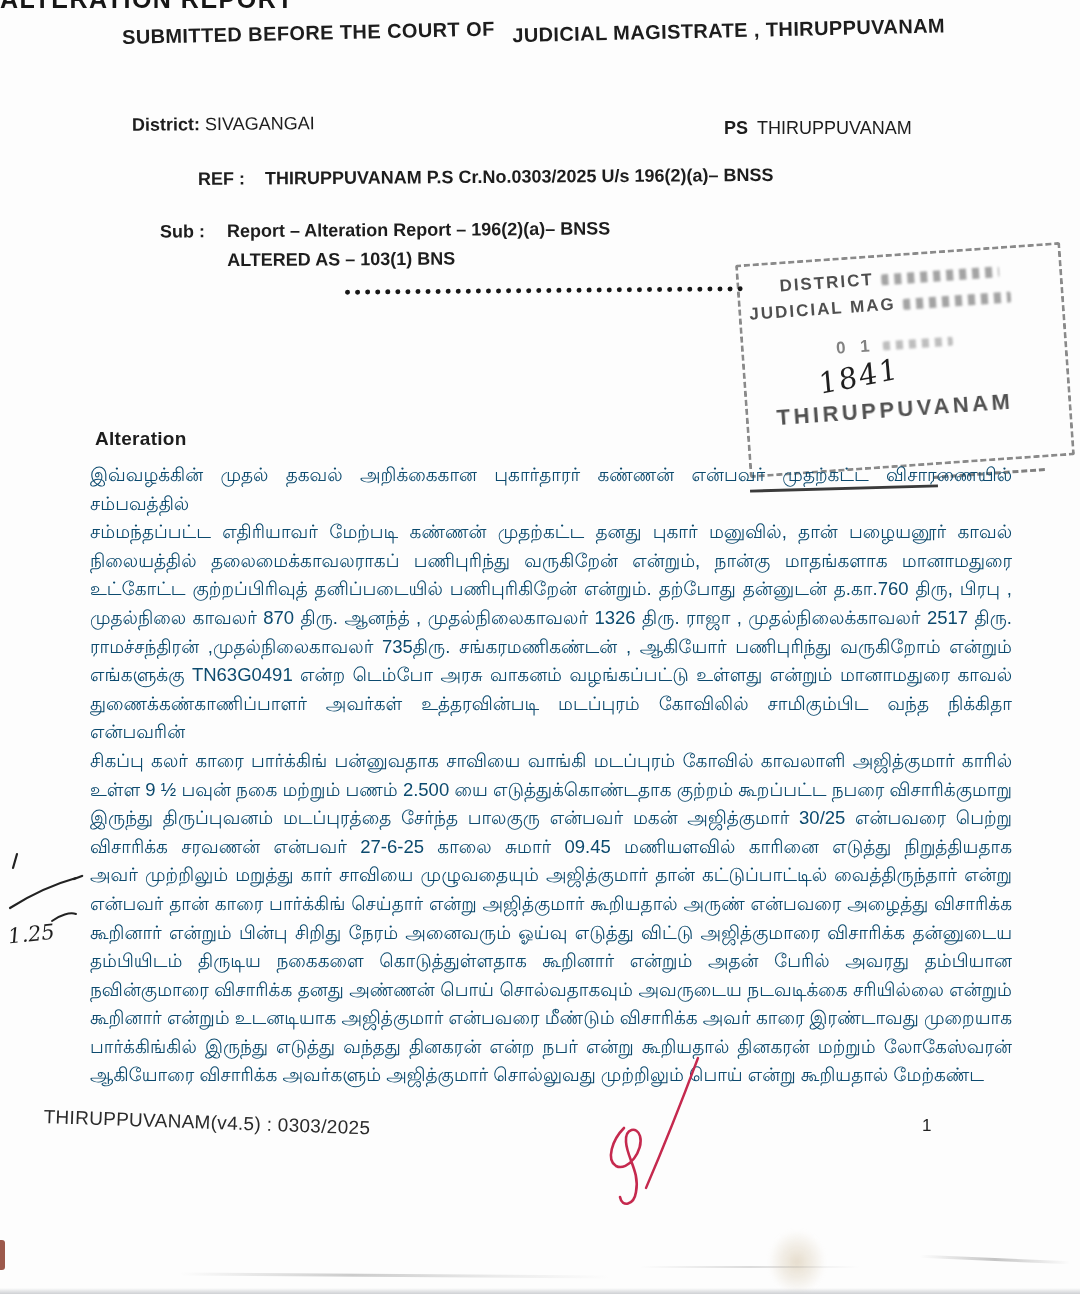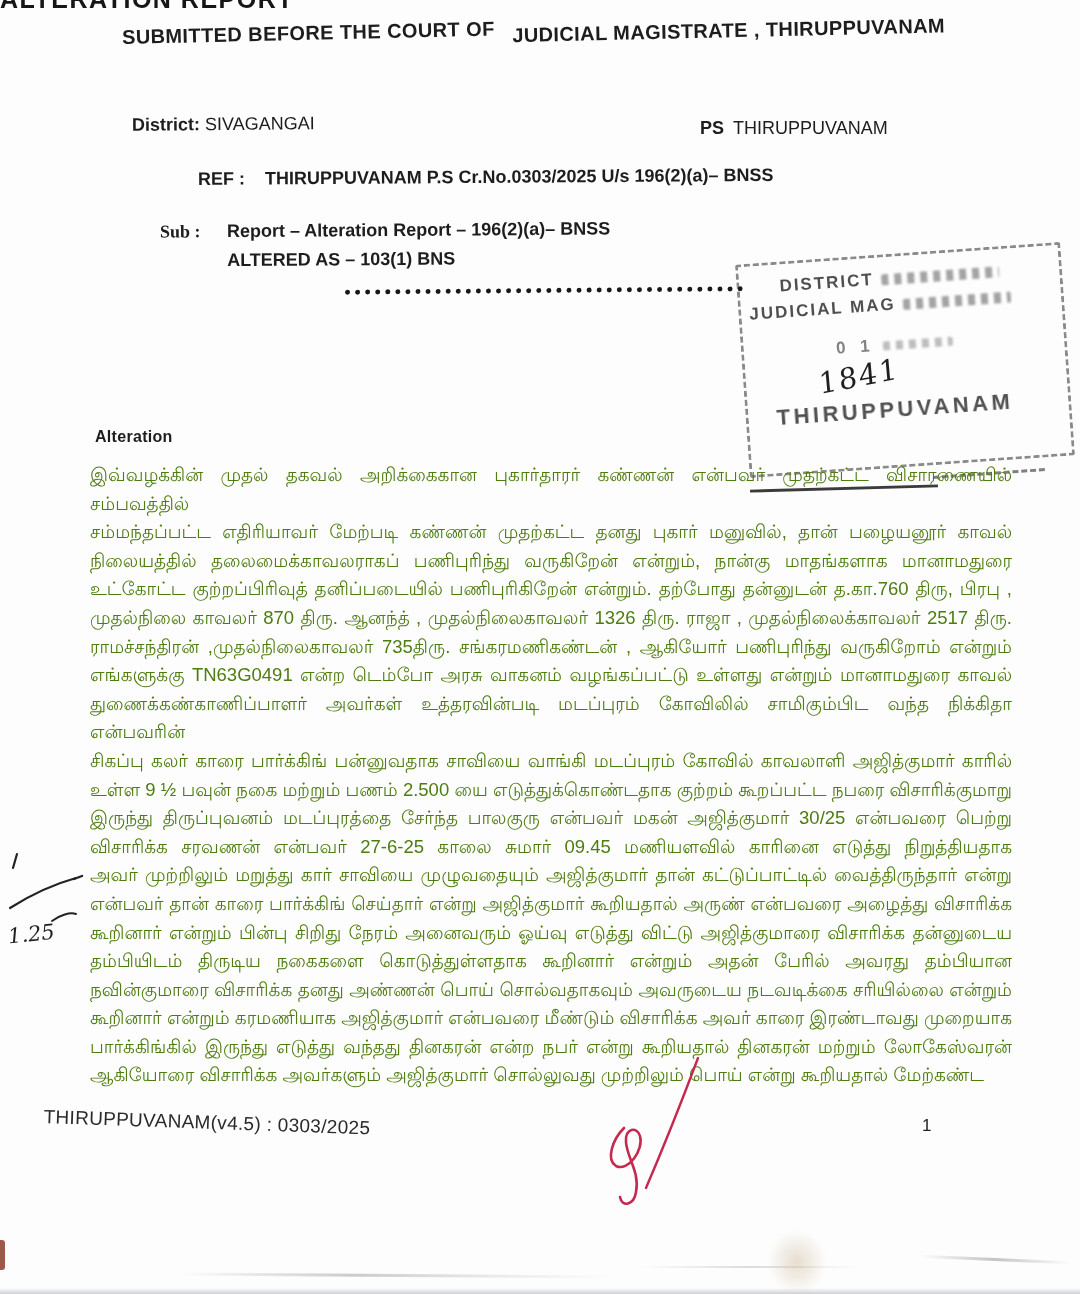--- a/index.html
+++ b/index.html
@@ -16,26 +16,26 @@
   .cut-title .inner{margin-top:-15px;font-size:25px;font-weight:bold;letter-spacing:1.5px;white-space:nowrap;color:#161616;}
 
   
   .submitted{position:absolute;top:26px;left:122px;white-space:nowrap;transform:rotate(-1.3deg);transform-origin:left center;}
   .submitted .p1{font-weight:bold;font-size:20px;letter-spacing:.4px;}
   .submitted .p2{font-weight:bold;font-size:20px;letter-spacing:.4px;margin-left:13px;position:relative;top:7px;display:inline-block;}
 
   .district-row{position:absolute;top:114px;left:132px;font-size:18px;white-space:nowrap;transform:rotate(-.5deg);}
   .district-row .lab{font-weight:bold;}
   .ps-block{position:absolute;top:118px;left:700px;font-size:18px;white-space:nowrap;}
-  .ps-block .lab{font-weight:bold;margin-right:9px;}
+  .ps-block .lab{font-weight:bold;margin-right:9px;margin-left:24px;}
 
   .ref-row{position:absolute;top:167px;left:160px;font-size:18px;font-weight:bold;white-space:nowrap;transform:rotate(-.4deg);}
   .ref-row .lab{display:inline-block;width:62px;margin-left:38px;}
   .sub-row{position:absolute;top:220px;left:160px;font-size:18px;font-weight:bold;white-space:nowrap;transform:rotate(-.4deg);}
-  .sub-row .lab{display:inline-block;width:62px;vertical-align:top;font-family:Liberation Serif, serif;}
+  .sub-row .lab{display:inline-block;width:62px;vertical-align:top;}
   .sub-lines{display:inline-block;}
   .sub-lines .l2{margin-top:8px;}
 
   .dots{position:absolute;top:288px;left:345px;width:398px;height:0;border-bottom:5px dotted #181818;transform:rotate(-.5deg);}
 
   
   .stamp{
     position:absolute;left:742px;top:253px;width:320px;height:208px;
     border:3px dashed rgba(45,45,45,.55);border-radius:3px;
     transform:rotate(-4deg);transform-origin:center;
@@ -52,24 +52,24 @@
   .stamp-num{margin:2px 0 0 72px;font-size:29px;font-family:"DejaVu Serif",serif;
              transform:rotate(-7deg) skewX(-6deg);display:inline-block;color:#1f1f1f;letter-spacing:2px;}
   .stamp-name{margin:6px 0 0 28px;font-size:22px;font-weight:bold;letter-spacing:3.5px;
               color:rgba(50,50,50,.85);filter:blur(.3px);}
 
   
   .underline-solid{position:absolute;left:750px;top:487px;width:188px;height:2.5px;background:rgba(25,25,25,.85);transform:rotate(-1.6deg);}
   .underline-dash{position:absolute;left:933px;top:472px;width:112px;height:0;border-top:3px dashed rgba(45,45,45,.6);transform:rotate(-4deg);}
 
   
-  .alt-heading{position:absolute;top:428px;left:95px;font-size:16px;font-weight:bold;letter-spacing:.3px;}
+  .alt-heading{position:absolute;top:428px;left:95px;font-size:19px;font-weight:bold;letter-spacing:.3px;}
   .body-text{position:absolute;top:461px;left:90px;width:922px;}
   .t-line{
-    font-size:18.5px;line-height:28.6px;color:#4d7c0f;
+    font-size:18.5px;line-height:28.6px;color:#0c4a6e;
     text-align:justify;text-align-last:justify;white-space:normal;
   }
   .t-line:last-child{text-align-last:left;}
 
   
   .marginalia{position:absolute;left:2px;top:846px;}
   
   .signature{position:absolute;left:594px;top:1056px;}
 
   
@@ -162,21 +162,21 @@
       <div class="t-line">துணைக்கண்காணிப்பாளர் அவர்கள் உத்தரவின்படி மடப்புரம் கோவிலில் சாமிகும்பிட வந்த நிக்கிதா என்பவரின்</div>
       <div class="t-line">சிகப்பு கலர் காரை பார்க்கிங் பன்னுவதாக சாவியை வாங்கி மடப்புரம் கோவில் காவலாளி அஜித்குமார் காரில்</div>
       <div class="t-line">உள்ள 9 ½ பவுன் நகை மற்றும் பணம் 2.500 யை எடுத்துக்கொண்டதாக குற்றம் கூறப்பட்ட நபரை விசாரிக்குமாறு</div>
       <div class="t-line">இருந்து திருப்புவனம் மடப்புரத்தை சேர்ந்த பாலகுரு என்பவர் மகன் அஜித்குமார் 30/25 என்பவரை பெற்று</div>
       <div class="t-line">விசாரிக்க சரவணன் என்பவர் 27-6-25 காலை சுமார் 09.45 மணியளவில் காரினை எடுத்து நிறுத்தியதாக</div>
       <div class="t-line">அவர் முற்றிலும் மறுத்து கார் சாவியை முழுவதையும் அஜித்குமார் தான் கட்டுப்பாட்டில் வைத்திருந்தார் என்று</div>
       <div class="t-line">என்பவர் தான் காரை பார்க்கிங் செய்தார் என்று அஜித்குமார் கூறியதால் அருண் என்பவரை அழைத்து விசாரிக்க</div>
       <div class="t-line">கூறினார் என்றும் பின்பு சிறிது நேரம் அனைவரும் ஓய்வு எடுத்து விட்டு அஜித்குமாரை விசாரிக்க தன்னுடைய</div>
       <div class="t-line">தம்பியிடம் திருடிய நகைகளை கொடுத்துள்ளதாக கூறினார் என்றும் அதன் பேரில் அவரது தம்பியான</div>
       <div class="t-line">நவின்குமாரை விசாரிக்க தனது அண்ணன் பொய் சொல்வதாகவும் அவருடைய நடவடிக்கை சரியில்லை என்றும்</div>
-      <div class="t-line">கூறினார் என்றும் கரமணியாக அஜித்குமார் என்பவரை மீண்டும் விசாரிக்க அவர் காரை இரண்டாவது முறையாக</div>
+      <div class="t-line">கூறினார் என்றும் உடனடியாக அஜித்குமார் என்பவரை மீண்டும் விசாரிக்க அவர் காரை இரண்டாவது முறையாக</div>
       <div class="t-line">பார்க்கிங்கில் இருந்து எடுத்து வந்தது தினகரன் என்ற நபர் என்று கூறியதால் தினகரன் மற்றும் லோகேஸ்வரன்</div>
       <div class="t-line">ஆகியோரை விசாரிக்க அவர்களும் அஜித்குமார் சொல்லுவது முற்றிலும் பொய் என்று கூறியதால் மேற்கண்ட</div>
     </div>
 
   <svg class="marginalia" width="125" height="100" viewBox="0 0 125 100">
     <path d="M11,22 L15,8" stroke="#222" stroke-width="2.2" fill="none" stroke-linecap="round"></path>
     <path d="M8,62 C30,48 56,37 74,32" stroke="#222" stroke-width="2.2" fill="none" stroke-linecap="round"></path>
     <path d="M72,33 l8,-3" stroke="#222" stroke-width="2.4" fill="none" stroke-linecap="round"></path>
     <path d="M50,75 C58,69 68,66 74,68" stroke="#222" stroke-width="2" fill="none" stroke-linecap="round"></path>
     <text x="6" y="95" font-size="21" font-style="italic" font-family="DejaVu Serif, serif" fill="#1f1f1f" transform="rotate(-6 30 88)">1.25</text>

